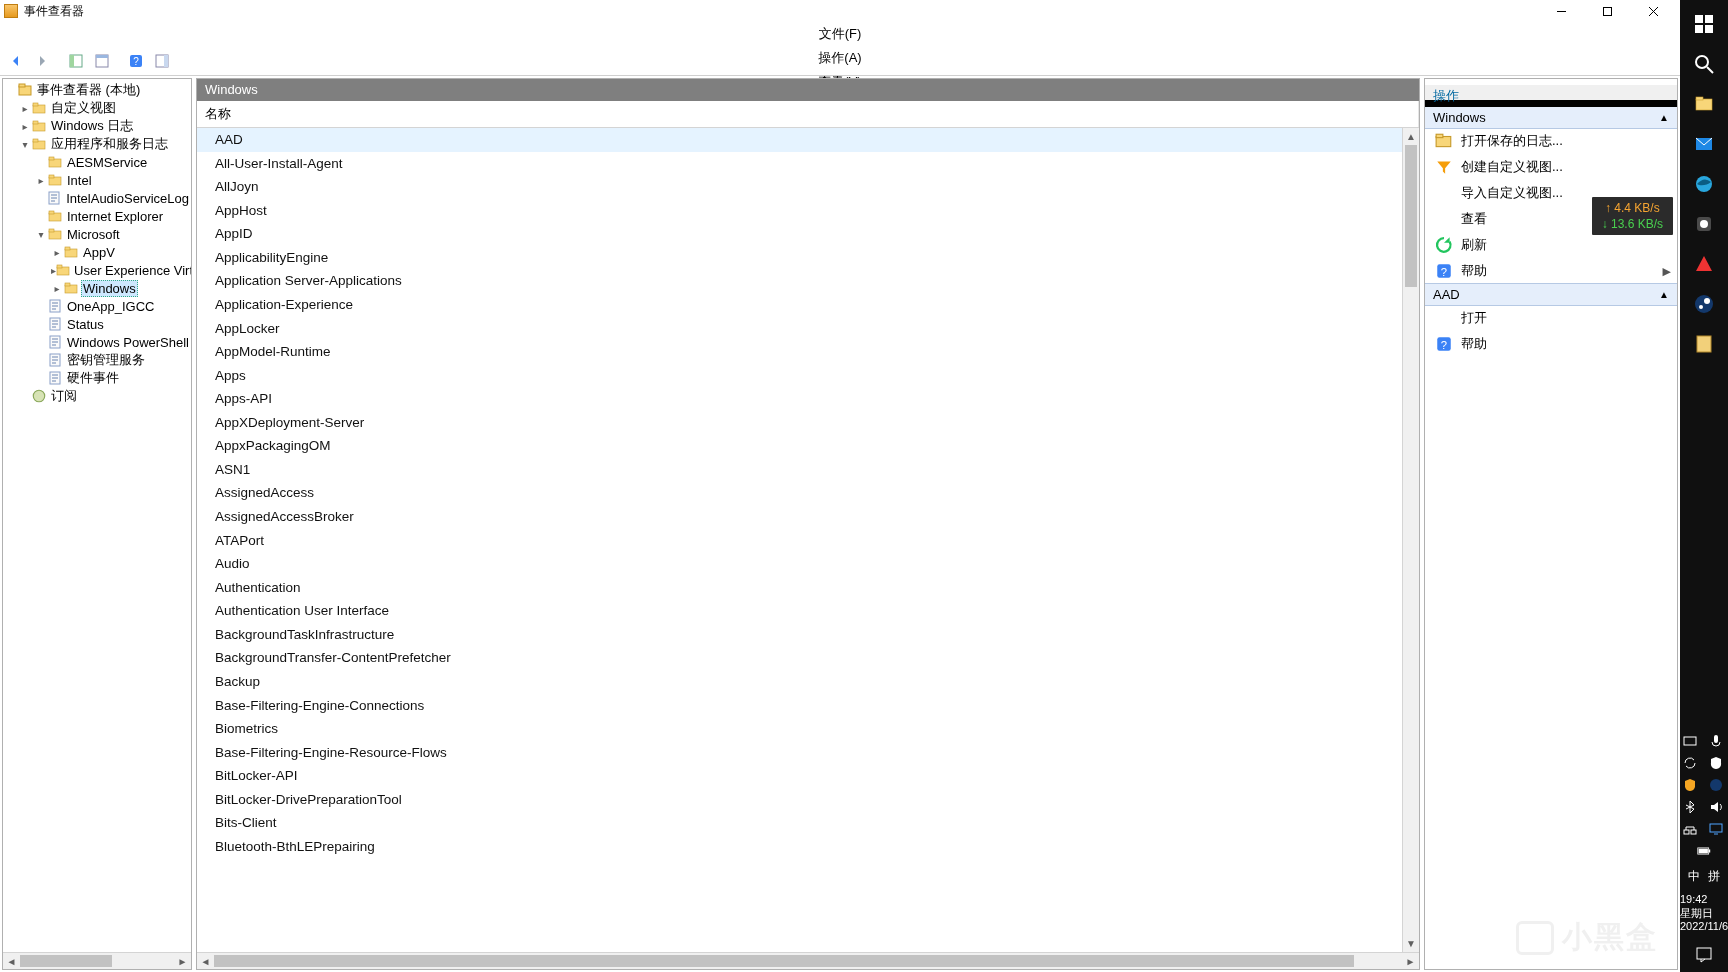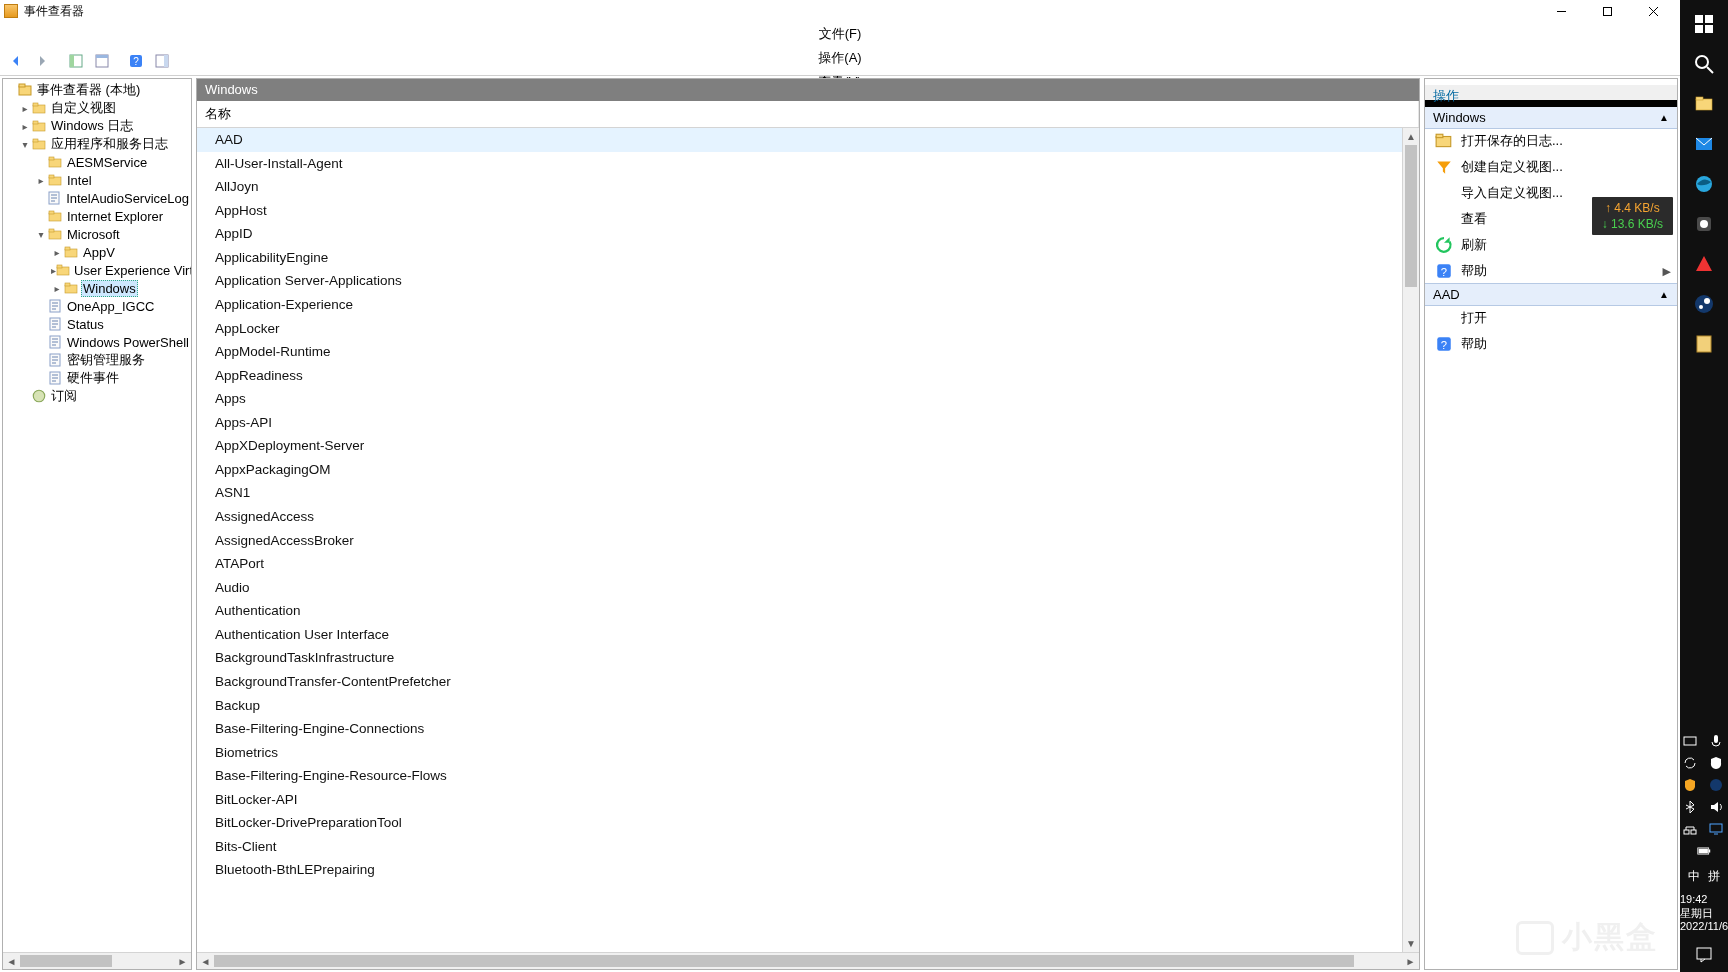--- a/index.html
+++ b/index.html
@@ -374,21 +374,20 @@
               <div class="lrow sel">AAD</div>
               <div class="lrow">All-User-Install-Agent</div>
               <div class="lrow">AllJoyn</div>
               <div class="lrow">AppHost</div>
               <div class="lrow">AppID</div>
               <div class="lrow">ApplicabilityEngine</div>
               <div class="lrow">Application Server-Applications</div>
               <div class="lrow">Application-Experience</div>
               <div class="lrow">AppLocker</div>
               <div class="lrow">AppModel-Runtime</div>
-              <div class="lrow">AppReadiness</div>
               <div class="lrow">Apps</div>
               <div class="lrow">Apps-API</div>
               <div class="lrow">AppXDeployment-Server</div>
               <div class="lrow">AppxPackagingOM</div>
               <div class="lrow">ASN1</div>
               <div class="lrow">AssignedAccess</div>
               <div class="lrow">AssignedAccessBroker</div>
               <div class="lrow">ATAPort</div>
               <div class="lrow">Audio</div>
               <div class="lrow">Authentication</div>

